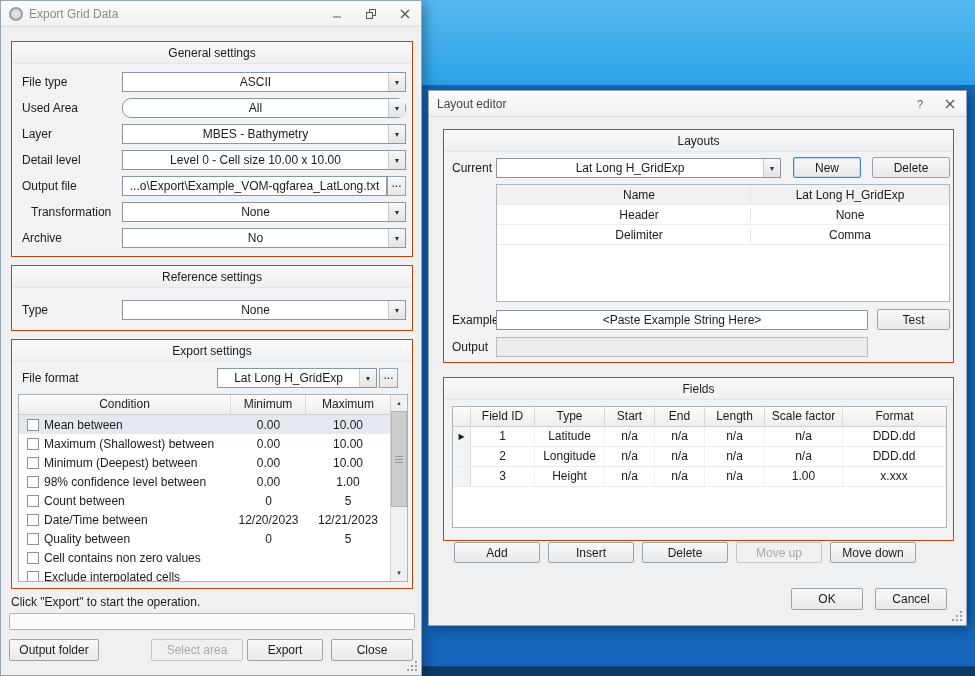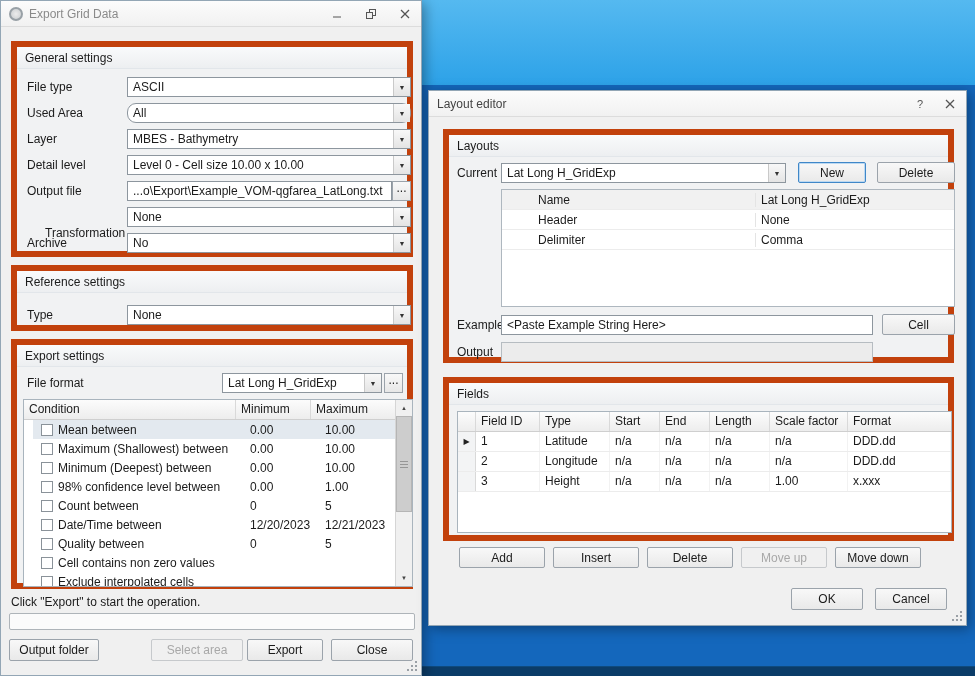--- a/index.html
+++ b/index.html
@@ -9,38 +9,38 @@
   .taskbar{position:absolute;left:0;right:0;bottom:0;height:10px;background:#0b3c68;border-top:1px solid #0e4a7e;}
 
   .window{position:absolute;background:#f0f0f0;border:1px solid #93a6b5;box-shadow:3px 3px 12px rgba(0,0,0,.35);}
   .titlebar{position:absolute;left:0;top:0;right:0;height:26px;background:linear-gradient(#fcfcfc,#f1f1f1);border-bottom:1px solid #dcdcdc;display:flex;align-items:center;padding:0 8px;gap:6px;}
   .t-title{white-space:nowrap;}
   .win-btns{margin-left:auto;display:flex;gap:18px;align-items:center;}
   .win-btn{width:16px;height:14px;display:flex;align-items:center;justify-content:center;color:#555;}
   svg{display:block;}
   .app-icon{width:14px;height:14px;border-radius:50%;border:2px solid #98a0a6;background:radial-gradient(#ececec,#c7cbce);}
 
-  .group{position:absolute;border:6px solid #c2410c;background:#f1f2f3;}
+  .group{position:absolute;border:1px solid #c2410c;background:#f1f2f3;text-align:center;}
   .gtitle{position:absolute;left:0;top:0;right:0;height:22px;line-height:22px;padding:0 8px;background:linear-gradient(#f9fafb,#edeff1);border-bottom:1px solid #e2e6ea;}
 
   .lbl{position:absolute;white-space:nowrap;}
   .combo{position:absolute;height:20px;background:#fff;border:1px solid #8d969e;display:flex;align-items:stretch;}
   .combo .cv{flex:1;padding:2px 5px;white-space:nowrap;overflow:hidden;}
   .combo .ca{width:17px;display:flex;align-items:center;justify-content:center;font-size:7px;color:#333;background:linear-gradient(#f8f8f8,#e4e4e4);border-left:1px solid #c9c9c9;}
   .tfield{position:absolute;height:20px;background:#fff;border:1px solid #8d969e;padding:2px 5px;white-space:nowrap;overflow:hidden;}
   .tfield.ro{background:#ececec;border-color:#b6bcc1;}
   .btn{position:absolute;height:22px;background:linear-gradient(#f8f8f8,#e9e9e9);border:1px solid #9ba3ab;border-radius:2px;display:flex;align-items:center;justify-content:center;padding:0 8px;white-space:nowrap;}
   .btn.disabled{color:#a8a8a8;background:#f0f0f0;border-color:#c6c9cc;}
   .btn.focus{border-color:#3f87c8;box-shadow:0 0 0 1px #bcd9f2 inset;}
   .browse{position:absolute;width:19px;height:20px;background:linear-gradient(#f8f8f8,#e7e7e7);border:1px solid #9ba3ab;display:flex;align-items:flex-start;justify-content:center;line-height:12px;}
 
   .ctable{position:absolute;background:#fff;border:1px solid #a9b4bd;overflow:hidden;}
   .thead{display:flex;height:20px;width:371px;background:linear-gradient(#fcfcfc,#ededed);border-bottom:1px solid #cfcfcf;}
   .th{padding:2px 5px;border-right:1px solid #d9d9d9;white-space:nowrap;overflow:hidden;}
-  .trow{display:flex;width:371px;height:19px;align-items:center;margin-left:9px;}
+  .trow{display:flex;width:371px;height:19px;align-items:center;}
   .trow.sel{background:#e3e9ef;}
   .td{padding:0 5px;white-space:nowrap;overflow:hidden;}
   .cb{width:12px;height:12px;border:1px solid #8a9299;background:#fff;margin:0 5px 0 3px;flex:0 0 auto;}
   .c1{flex:0 0 212px;display:flex;align-items:center;}
   .c2{flex:0 0 75px;}
   .c3{flex:1;}
 
   .vscroll{position:absolute;top:0;right:0;bottom:0;width:17px;background:#f0f0f0;border-left:1px solid #d5d5d5;}
   .sbtn{position:absolute;left:0;width:16px;height:16px;display:flex;align-items:center;justify-content:center;font-size:6px;color:#444;}
   .sbtn.up{top:0;}
@@ -125,21 +125,21 @@
       <span class="lbl" style="left:10px;top:111px;">Detail level</span>
       <div class="combo" style="left:110px;top:108px;width:284px;">
         <span class="cv">Level 0 - Cell size 10.00 x 10.00</span>
         <span class="ca">▼</span>
       </div>
 
       <span class="lbl" style="left:10px;top:137px;">Output file</span>
       <div class="tfield" style="left:110px;top:134px;width:265px;">...o\Export\Example_VOM-qgfarea_LatLong.txt</div>
       <div class="browse" style="left:375px;top:134px;">...</div>
 
-      <span class="lbl" style="left:28px;top:163px;margin-top:16px;">Transformation</span>
+      <span class="lbl" style="left:19px;top:163px;">Transformation</span>
       <div class="combo" style="left:110px;top:160px;width:284px;">
         <span class="cv">None</span>
         <span class="ca">▼</span>
       </div>
 
       <span class="lbl" style="left:10px;top:189px;">Archive</span>
       <div class="combo" style="left:110px;top:186px;width:284px;">
         <span class="cv">No</span>
         <span class="ca">▼</span>
       </div>
@@ -303,21 +303,21 @@
           <span class="pval">None</span>
         </div>
         <div class="prow">
           <span class="pname">Delimiter</span>
           <span class="pval">Comma</span>
         </div>
       </div>
 
       <span class="lbl" style="left:8px;top:183px;">Example</span>
       <div class="tfield" style="left:52px;top:180px;width:372px;">&lt;Paste Example String Here&gt;</div>
-      <div class="btn" style="left:433px;top:179px;width:73px;height:21px;">Cell</div>
+      <div class="btn" style="left:433px;top:179px;width:73px;height:21px;">Test</div>
 
       <span class="lbl" style="left:8px;top:210px;">Output</span>
       <div class="tfield ro" style="left:52px;top:207px;width:372px;"></div>
     </div>
 
     <div class="group" style="left:14px;top:286px;width:511px;height:164px;">
       <div class="gtitle">Fields</div>
 
       <div class="ftable" style="left:8px;top:28px;width:495px;height:122px;">
         <div class="fhead">

